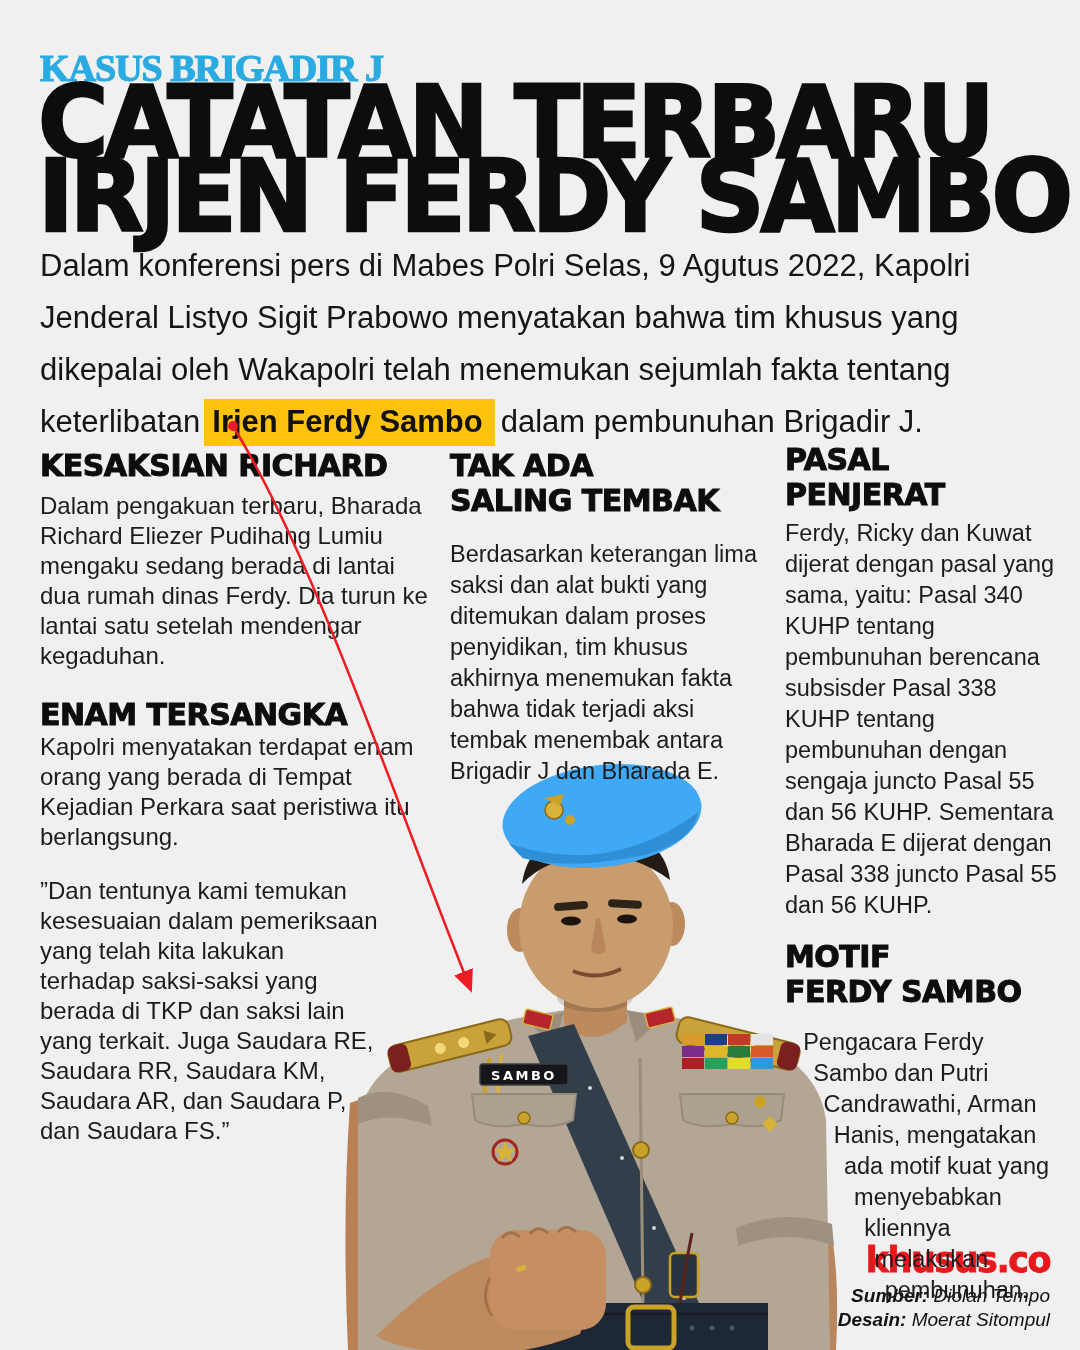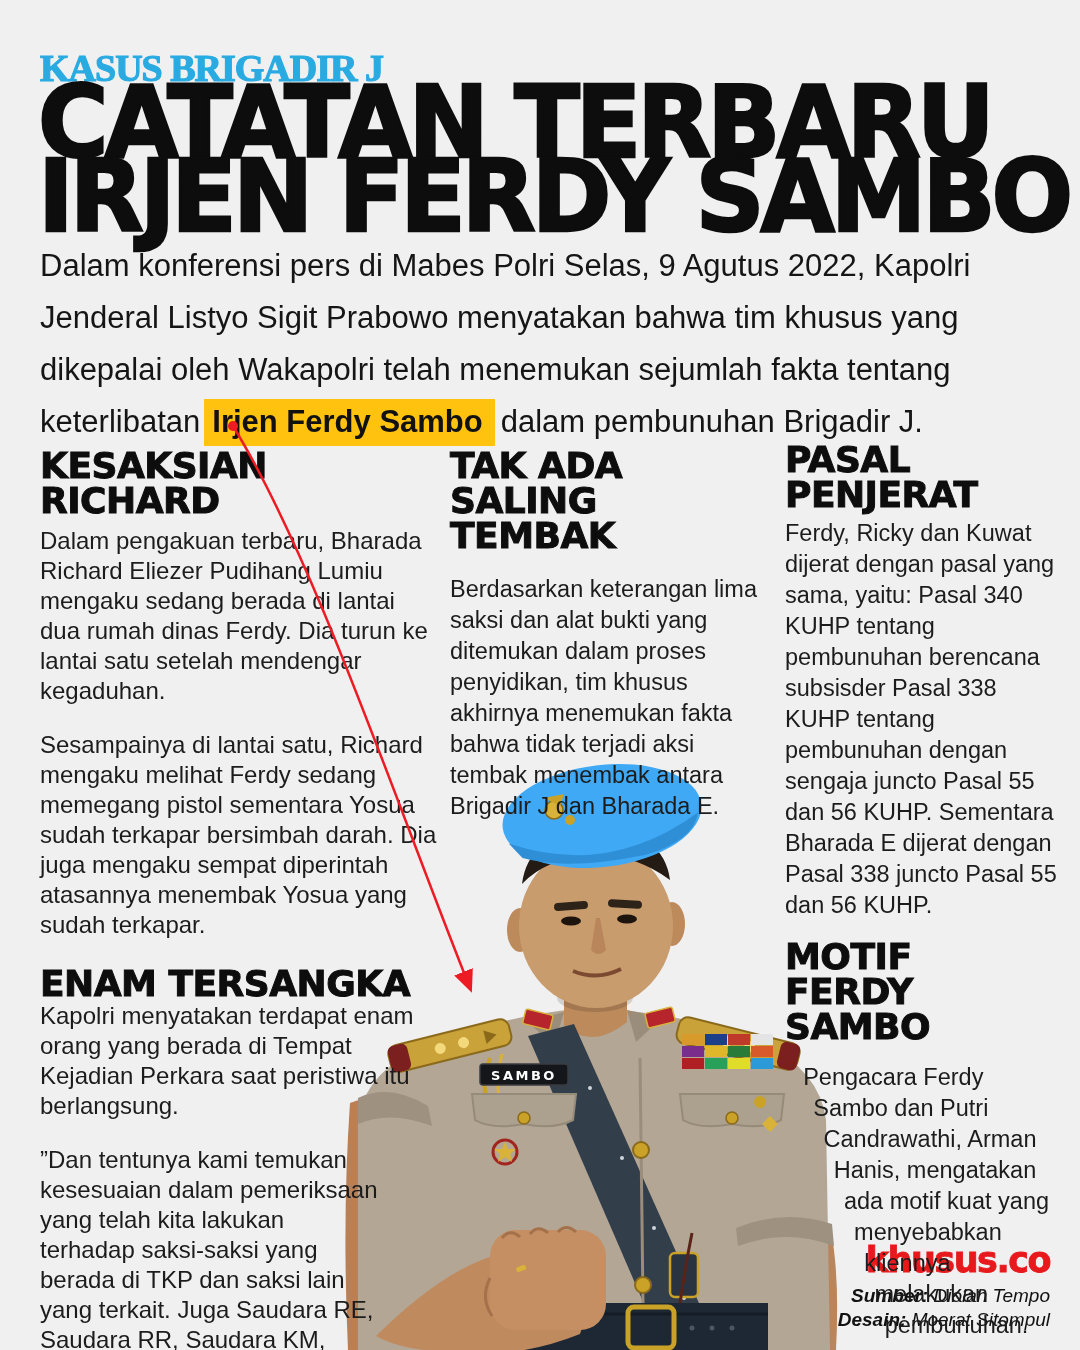--- a/index.html
+++ b/index.html
@@ -10,21 +10,21 @@
           font-weight:bold;font-size:38px;letter-spacing:-1px;color:#29abe2;
           -webkit-text-stroke:1.2px #29abe2;}
   .title{position:absolute;left:38px;top:86px;font-family:"DejaVu Sans",sans-serif;
          font-weight:bold;font-size:96px;line-height:71px;letter-spacing:-4px;color:#0d0d0d;
          -webkit-text-stroke:2.5px #0d0d0d;white-space:nowrap;transform:scale(1.0,1.04);transform-origin:left top;}
   
   .intro{position:absolute;left:40px;top:240px;width:1010px;font-size:31px;line-height:52px;color:#151515;}
   .intro .ln{white-space:nowrap;}
   .hl{font-weight:bold;background:#ffc20e;padding:5px 12px 7px 8px;margin:0 6px 0 4px;color:#111;}
   
-  .h1c{font-family:"DejaVu Sans",sans-serif;font-weight:bold;font-size:36px;line-height:35px;
+  .h1c{font-family:"DejaVu Sans",sans-serif;font-weight:bold;font-size:30px;line-height:35px;
        letter-spacing:-0.5px;color:#0d0d0d;-webkit-text-stroke:1px #0d0d0d;}
   .body{font-size:24px;line-height:30px;color:#1c1c1c;}
   .col1{position:absolute;left:40px;top:448px;width:398px;}
   .col2{position:absolute;left:450px;top:448px;width:308px;}
   .col3{position:absolute;left:785px;top:442px;width:272px;}
   .col2 .body,.col3 .body{line-height:31px;font-size:23.5px;}
   .mt{margin-top:24px;}
   .quote{width:340px;}
   .motif-head{margin-top:18px;}
   .motif-body{padding-left:8px;}
@@ -177,21 +177,20 @@
     <rect x="150" y="472" width="116" height="100" rx="26" fill="#c68f63"></rect>
     <path d="M162,480 Q170,470 180,479 M190,476 Q198,466 208,475 M218,474 Q226,465 236,474" stroke="#a5714a" stroke-width="3" fill="none"></path>
     <path d="M150,520 Q140,540 152,558" stroke="#a5714a" stroke-width="3" fill="none"></path>
     <rect x="176" y="508" width="10" height="5" rx="2" fill="#d9b23a" transform="rotate(-20 181 510)"></rect>
   </svg>
   </div>
 
   <div class="col1">
     <div class="h1c">KESAKSIAN RICHARD</div>
     <div class="body" style="margin-top:8px;">Dalam pengakuan terbaru, Bharada Richard Eliezer Pudihang Lumiu mengaku sedang berada di lantai dua rumah dinas Ferdy. Dia turun ke lantai satu setelah mendengar kegaduhan.</div>
-    <div class="body mt">Sesampainya di lantai satu, Richard mengaku melihat Ferdy sedang memegang pistol sementara Yosua sudah terkapar bersimbah darah. Dia juga mengaku sempat diperintah atasannya menembak Yosua yang sudah terkapar.</div>
     <div class="h1c" style="margin-top:26px;">ENAM TERSANGKA</div>
     <div class="body" style="">Kapolri menyatakan terdapat enam orang yang berada di Tempat Kejadian Perkara saat peristiwa itu berlangsung.</div>
     <div class="body mt quote">”Dan tentunya kami temukan kesesuaian dalam pemeriksaan yang telah kita lakukan terhadap saksi-saksi yang berada di TKP dan saksi lain yang terkait. Juga Saudara RE, Saudara RR, Saudara KM, Saudara AR, dan Saudara P, dan Saudara FS.”</div>
   </div>
 
   <div class="col2">
     <div class="h1c">
       <div>TAK ADA</div>
       <div>SALING TEMBAK</div>
     </div>

